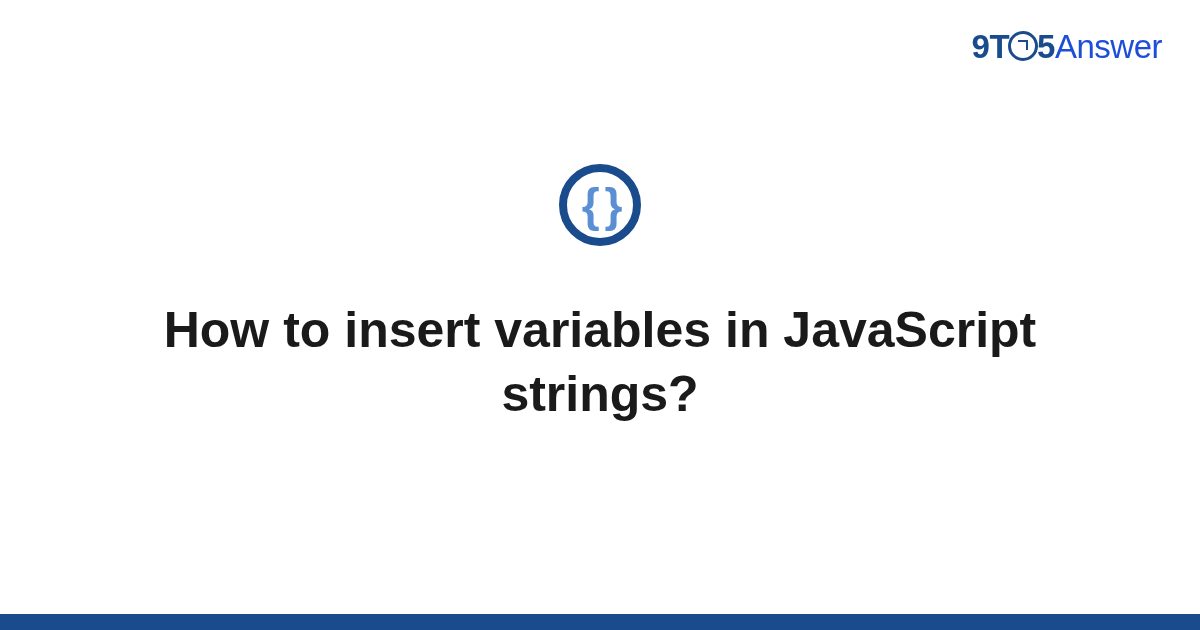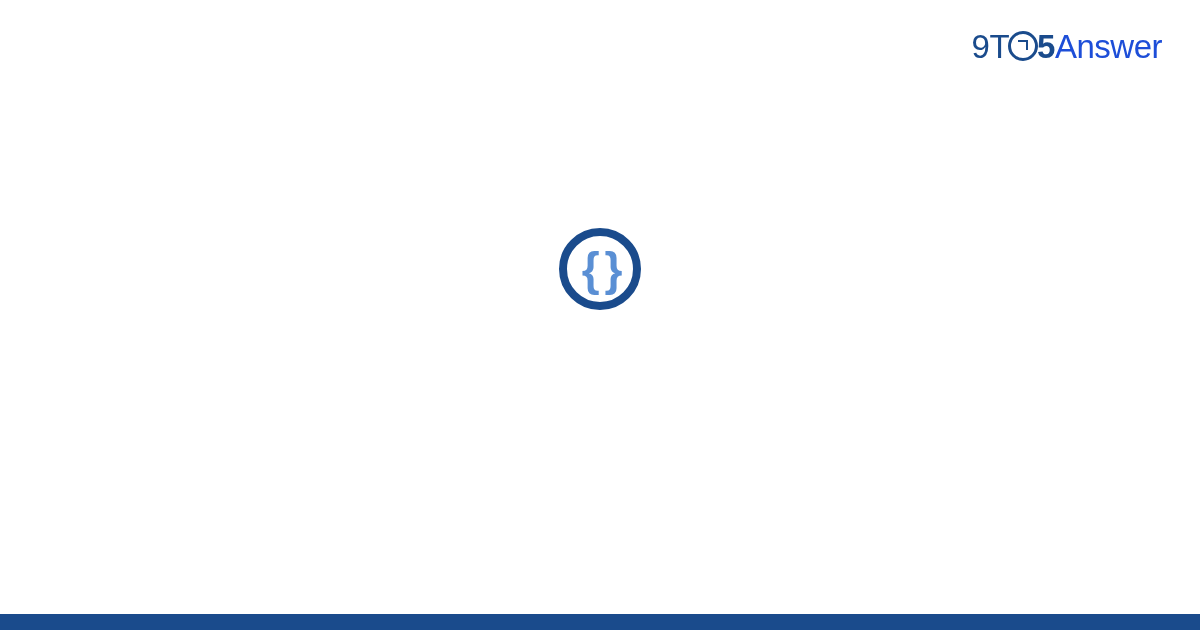--- a/index.html
+++ b/index.html
@@ -18,21 +18,21 @@
     .logo {
       position: absolute;
       top: 28px;
       right: 38px;
       font-size: 33px;
       font-weight: 600;
       letter-spacing: -0.5px;
     }
     .logo-9t {
       color: #1a4b8c;
-      font-weight: 400;
+      font-weight: 700;
     }
     .logo-clock {
       display: inline-flex;
       align-items: center;
       justify-content: center;
       width: 30px;
       height: 30px;
       border: 3px solid #1a4b8c;
       border-radius: 50%;
       position: relative;
@@ -108,15 +108,16 @@
 <body>
 
 <div class="logo">
   <span class="logo-9t">9T</span><span class="logo-clock"></span><span class="logo-5">5</span><span class="logo-answer">Answer</span>
 </div>
 
 <div class="content">
   <div class="code-icon">
     <span class="code-icon-braces">{ }</span>
   </div>
+  <h1 class="title">How to insert variables in JavaScript strings?</h1>
 </div>
 
 <div class="footer-bar"></div>
 
 </body></html>

